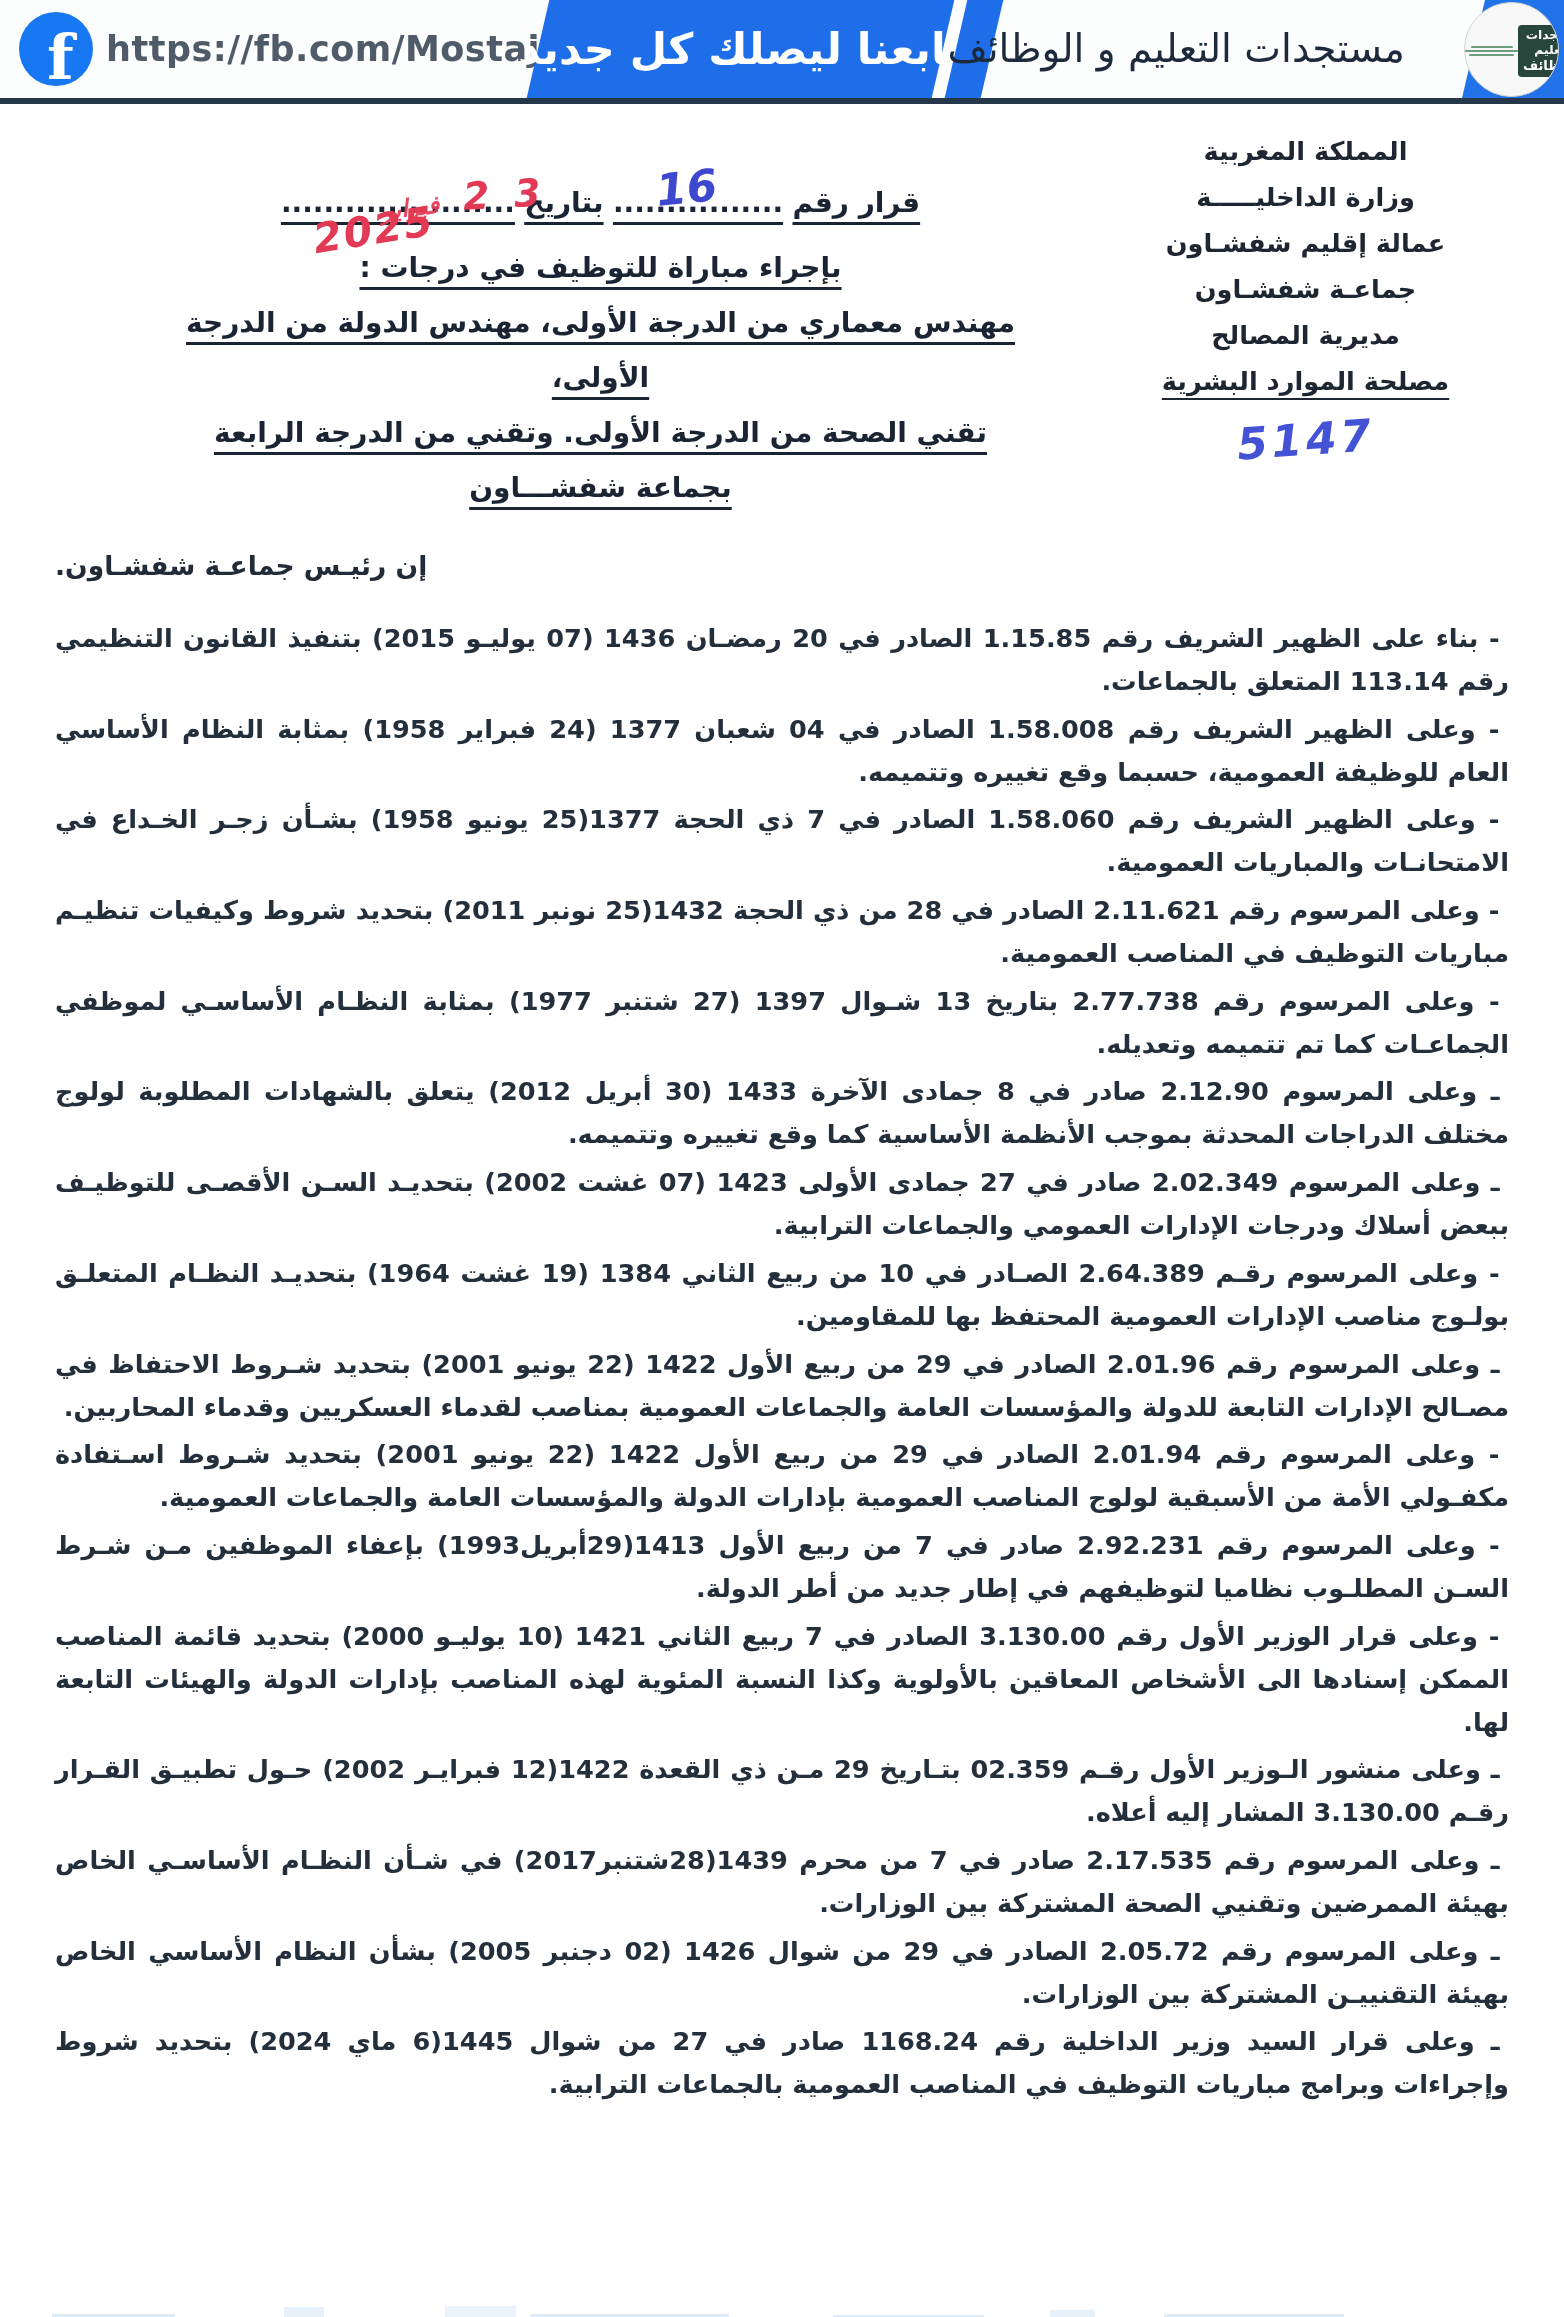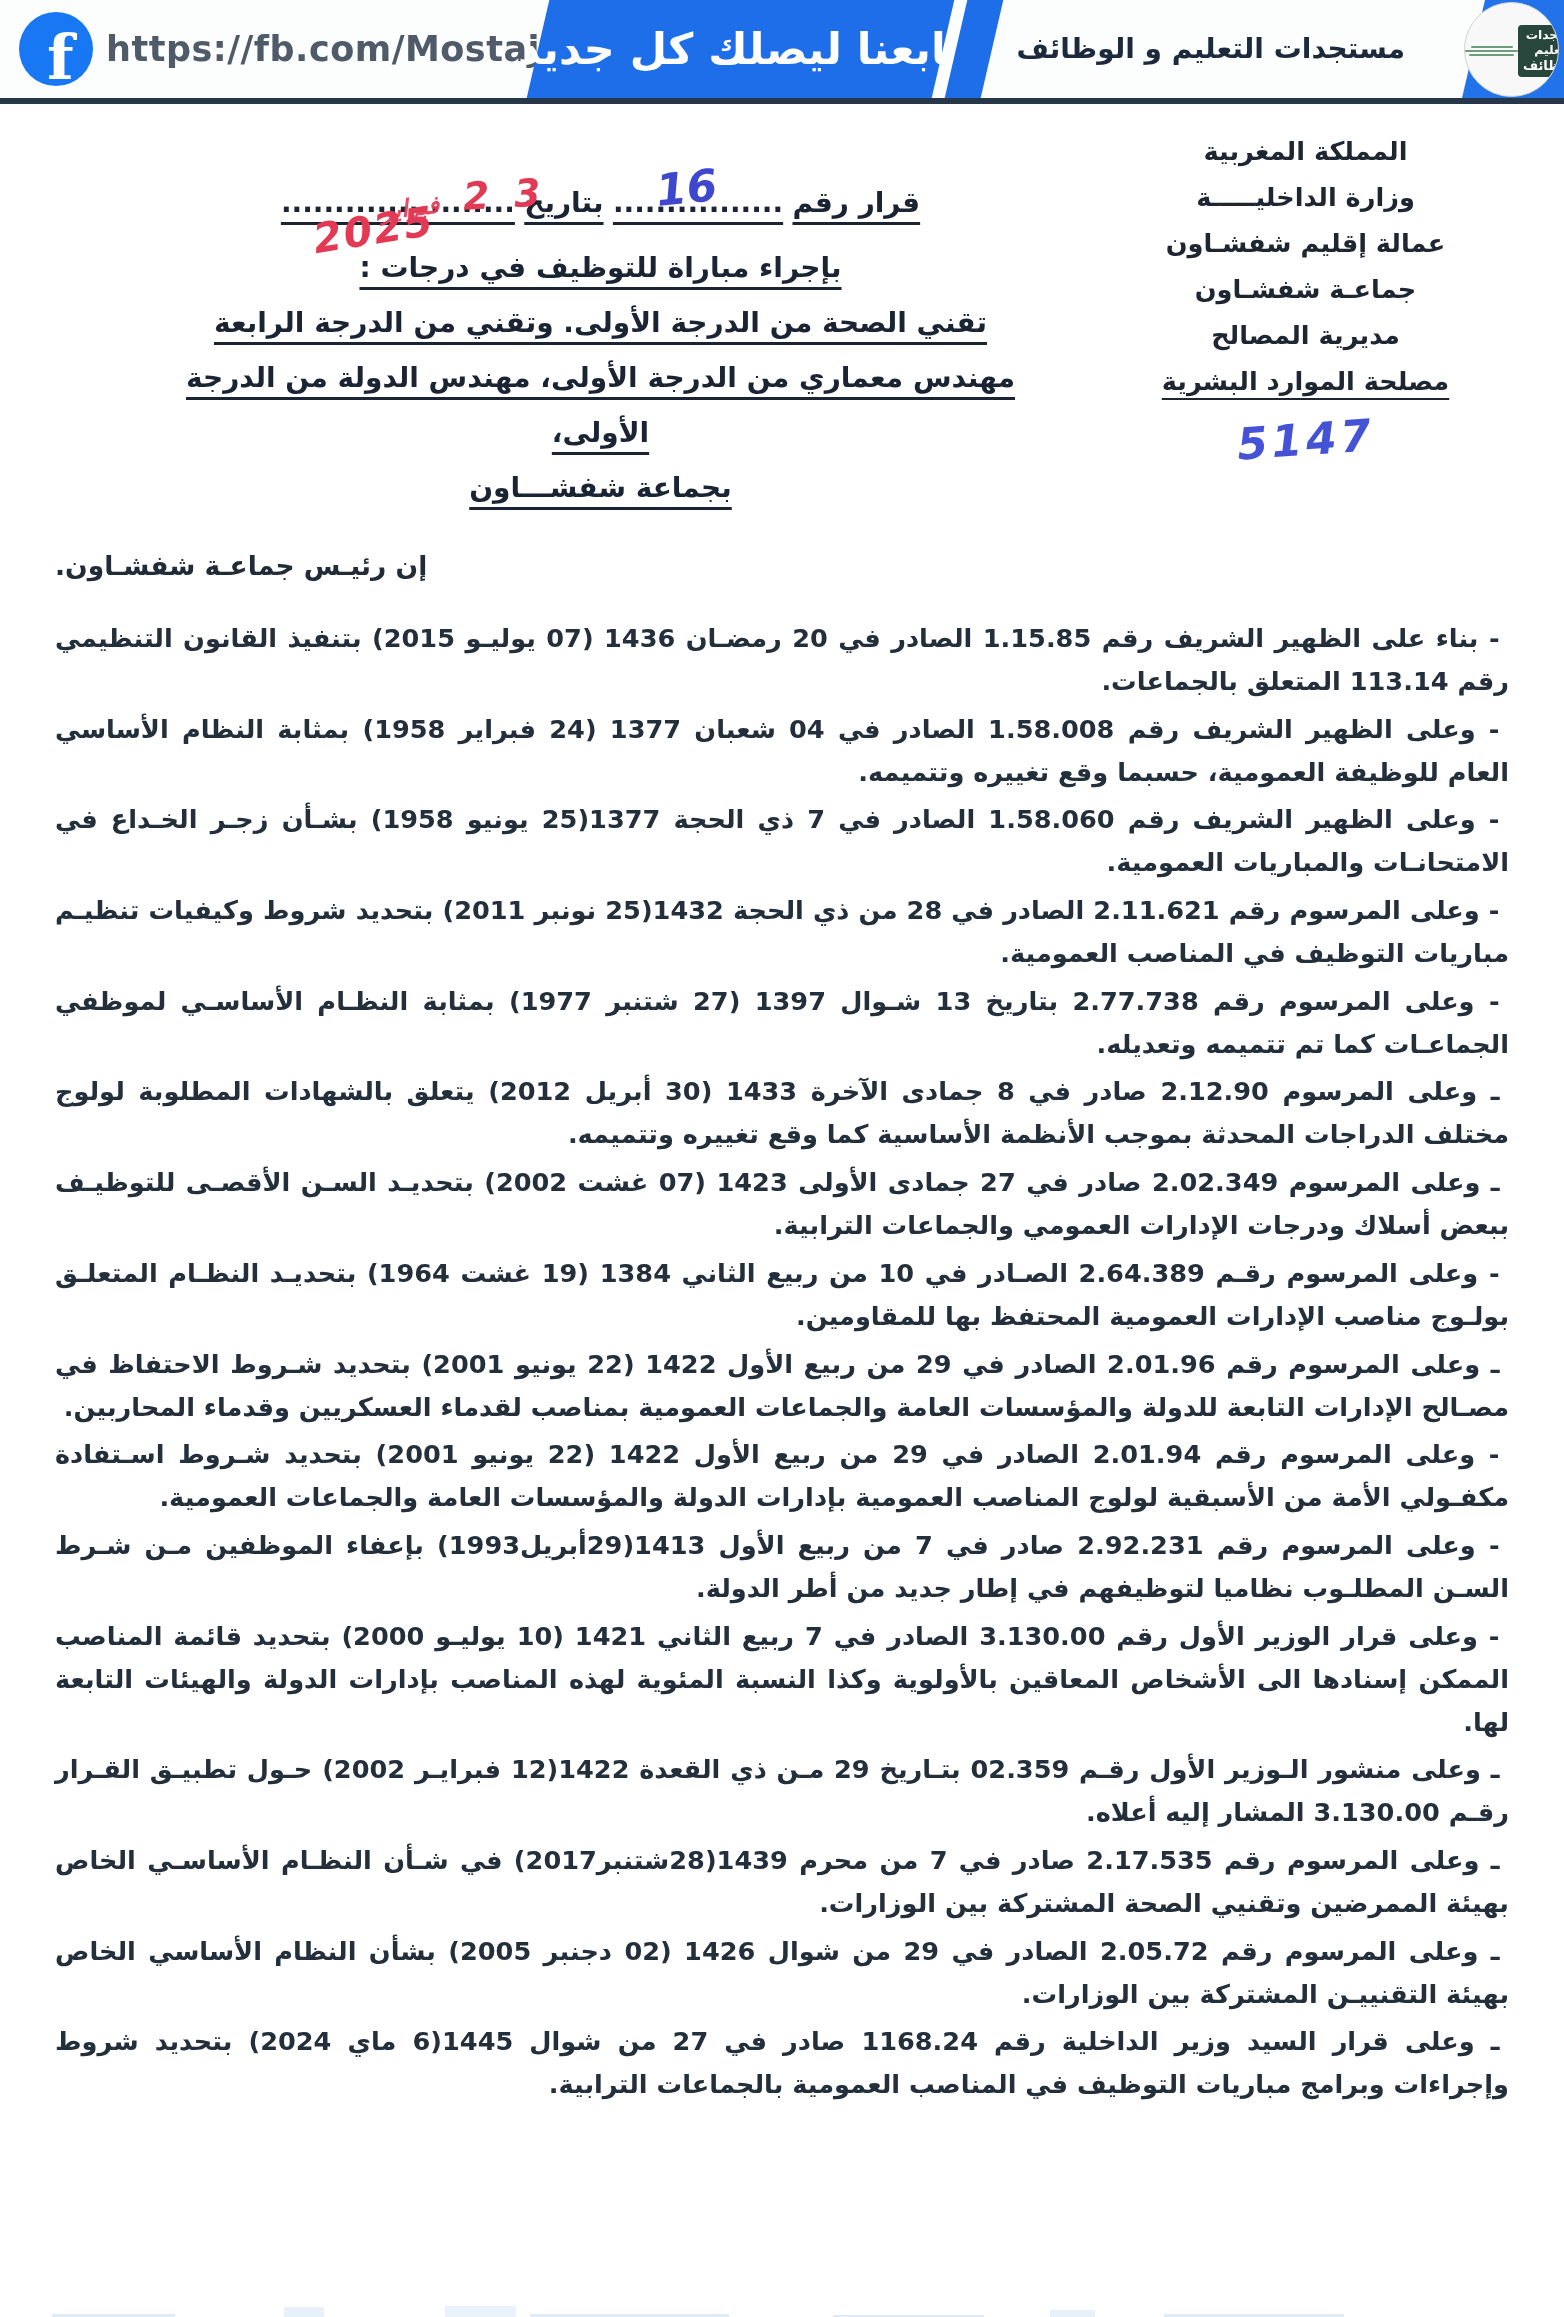--- a/index.html
+++ b/index.html
@@ -32,21 +32,21 @@
   .banner-main span{
     transform:skewX(13deg);color:#ffffff;font-weight:bold;font-size:43px;
     direction:rtl;white-space:nowrap;
   }
   .banner-sliver{
     position:absolute;left:956px;top:0;width:36px;height:98px;
     background:#1e6ee9;transform:skewX(-13deg);
   }
   .brand-title{
     position:absolute;right:159px;top:0;height:102px;line-height:98px;
-    font-size:28px;font-weight:bold;color:#1d2a3c;direction:rtl;white-space:nowrap;
+    font-size:39px;font-weight:normal;color:#1d2a3c;direction:rtl;white-space:nowrap;
   }
   .corner-blue{
     position:absolute;right:0;top:0;width:102px;height:98px;background:#2273e9;
     clip-path:polygon(23px 0,100% 0,100% 100%,0 100%);
   }
   .logo-circle{
     position:absolute;right:4.7px;top:1.9px;width:95px;height:95px;border-radius:50%;
     background:#f7f8f7;border:0.9px solid #cfd4d2;box-sizing:border-box;
     display:flex;flex-direction:row;align-items:center;justify-content:flex-start;
     overflow:hidden;z-index:6;padding-top:3.8px;
@@ -182,22 +182,22 @@
       <div class="t-line t1">
         <span class="t-typed">
           <span>قرار رقم</span><span class="dots">................</span><span>بتاريخ</span><span class="dots">......................</span>
         </span>
         <span class="hw hw-number">16</span>
         <span class="hw hw-day">23</span>
         <span class="hw hw-month">فبراير</span>
         <span class="hw hw-year">2025</span>
       </div>
       <div class="t-line"><span class="t-typed">بإجراء مباراة للتوظيف في درجات :</span></div>
+      <div class="t-line"><span class="t-typed">مهندس معماري من الدرجة الأولى، مهندس الدولة من الدرجة الأولى،</span></div>
       <div class="t-line"><span class="t-typed">تقني الصحة من الدرجة الأولى. وتقني من الدرجة الرابعة</span></div>
-      <div class="t-line"><span class="t-typed">مهندس معماري من الدرجة الأولى، مهندس الدولة من الدرجة الأولى،</span></div>
       <div class="t-line"><span class="t-typed">بجماعة شفشـــاون</span></div>
     </div>
 
   </div>
 
   <div class="intro">إن رئيـس جماعـة شفشـاون.</div>
 
   <div class="paras">
     <p>- بناء على الظهير الشريف رقم 1.15.85 الصادر في 20 رمضـان 1436 (07 يوليـو 2015) بتنفيذ القانون التنظيمي رقم 113.14 المتعلق بالجماعات.</p>
     <p>- وعلى الظهير الشريف رقم 1.58.008 الصادر في 04 شعبان 1377 (24 فبراير 1958) بمثابة النظام الأساسي العام للوظيفة العمومية، حسبما وقع تغييره وتتميمه.</p>

